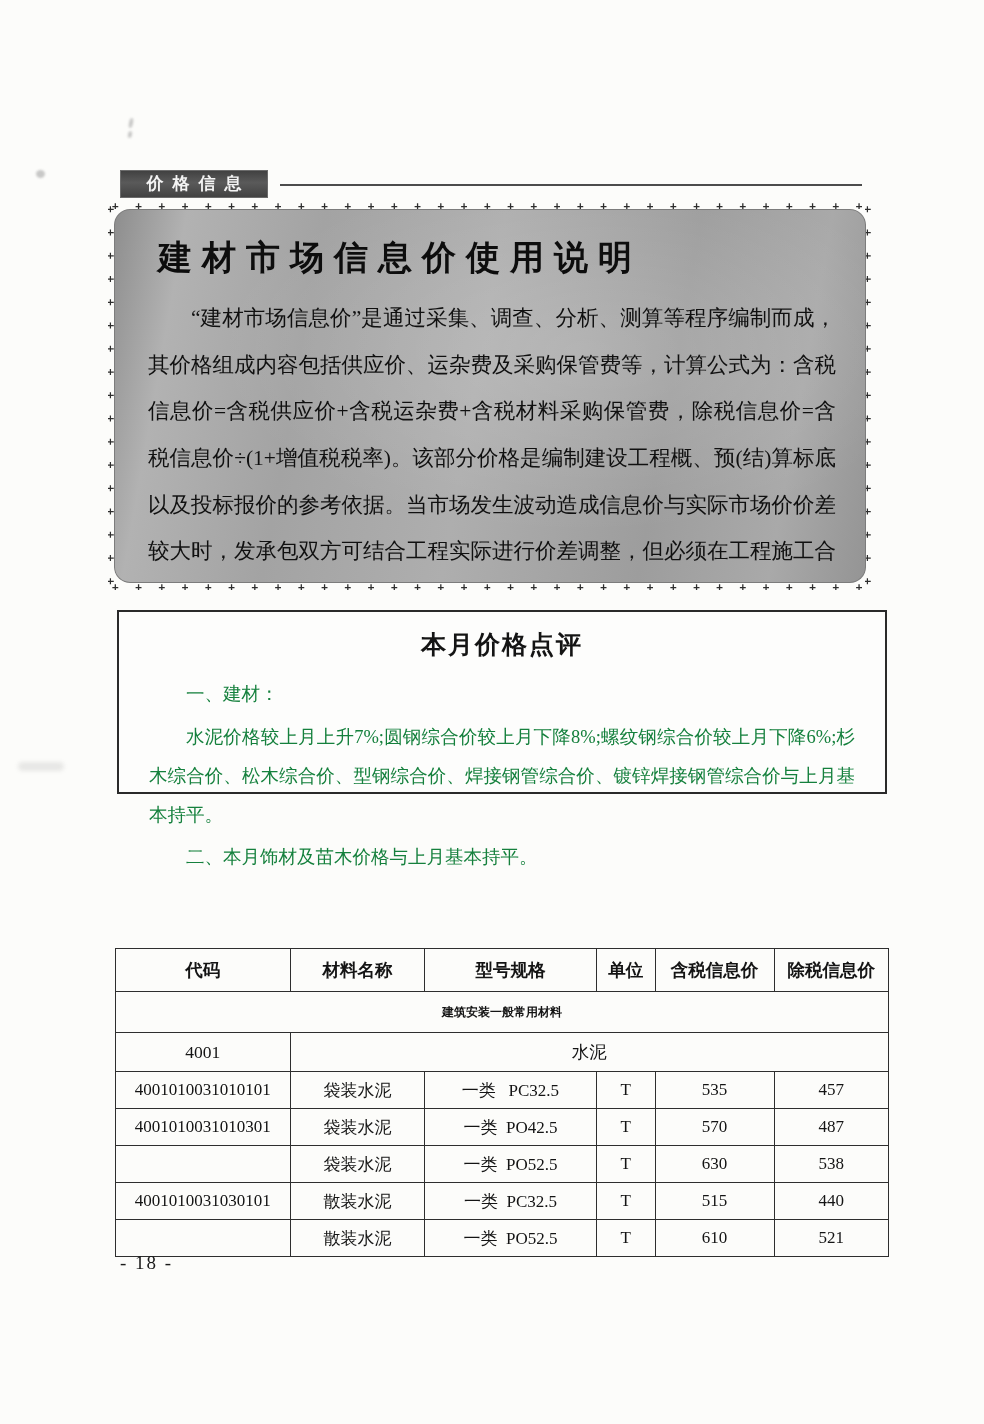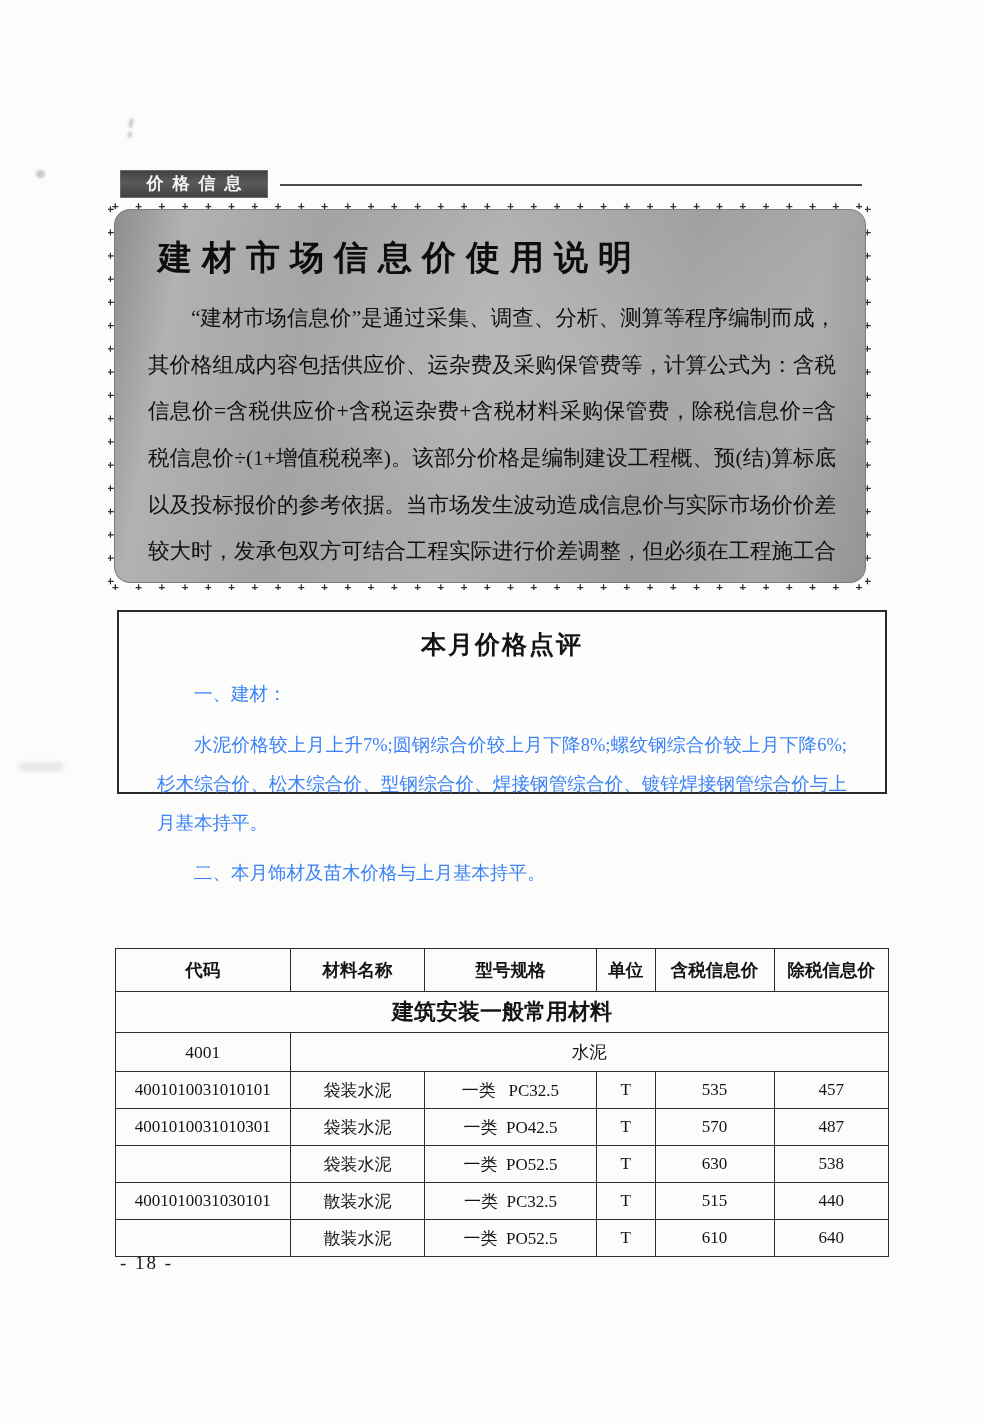--- a/index.html
+++ b/index.html
@@ -73,21 +73,21 @@
   
   .commentary{
     position:absolute;left:117px;top:610px;width:770px;height:184px;
     border:2px solid #2a2a2a;background:#fdfdfc;
     box-sizing:border-box;padding:12px 26px 0 26px;
   }
   .commentary-title{
     text-align:center;font-family:"Liberation Sans","DejaVu Sans",sans-serif;
     font-weight:700;font-size:25px;color:#141414;margin:4px 0 14px 0;letter-spacing:2px;
   }
-  .commentary p{font-size:18.5px;line-height:2.1;margin:12px;color:#3b82f6;}
+  .commentary p{font-size:18.5px;line-height:2.1;margin:4px;color:#15803d;}
   .commentary .indent{text-indent:2em;}
   .commentary .hang{text-indent:2em;text-align:justify;}
 
   
   .table-title{
     position:absolute;left:0;top:866px;width:984px;
     text-align:center;
     font-family:"Liberation Sans","DejaVu Sans",sans-serif;
     font-weight:900;font-size:40px;color:#000;
     letter-spacing:7px;text-indent:7px;
@@ -98,21 +98,21 @@
     position:absolute;left:115px;top:948px;width:774px;
     border-collapse:collapse;table-layout:fixed;
     font-size:17px;color:#141414;
   }
   table.price th,table.price td{
     border:1.6px solid #2e2e2e;
     text-align:center;vertical-align:middle;
     padding:0 4px;overflow:hidden;
   }
   table.price thead th{height:42px;font-weight:700;font-size:17.5px;}
-  tr.section-row td{height:40px;font-weight:700;font-size:22px;}
+  tr.section-row td{height:40px;font-weight:700;font-size:12px;}
   tr.group-row td{height:38px;font-size:17.5px;}
   tr.data-row td{height:36px;}
   td.spec{white-space:pre;}
   col.c-code{width:22.6%}col.c-name{width:17.4%}col.c-spec{width:22.2%}
   col.c-unit{width:7.6%}col.c-tax{width:15.4%}col.c-notax{width:14.8%}
 
   .page-number{
     position:absolute;left:120px;top:1252px;
     font-size:19px;letter-spacing:2px;color:#1a1a1a;
   }
@@ -207,20 +207,20 @@
         <td>T</td>
         <td>515</td>
         <td>440</td>
       </tr>
       <tr class="data-row">
         <td></td>
         <td>散装水泥</td>
         <td class="spec">一类  PO52.5</td>
         <td>T</td>
         <td>610</td>
-        <td>640</td>
+        <td>521</td>
       </tr>
     </tbody>
   </table>
 
   <div class="page-number">- 18 -</div>
 
 </div>
 
 </body></html>

